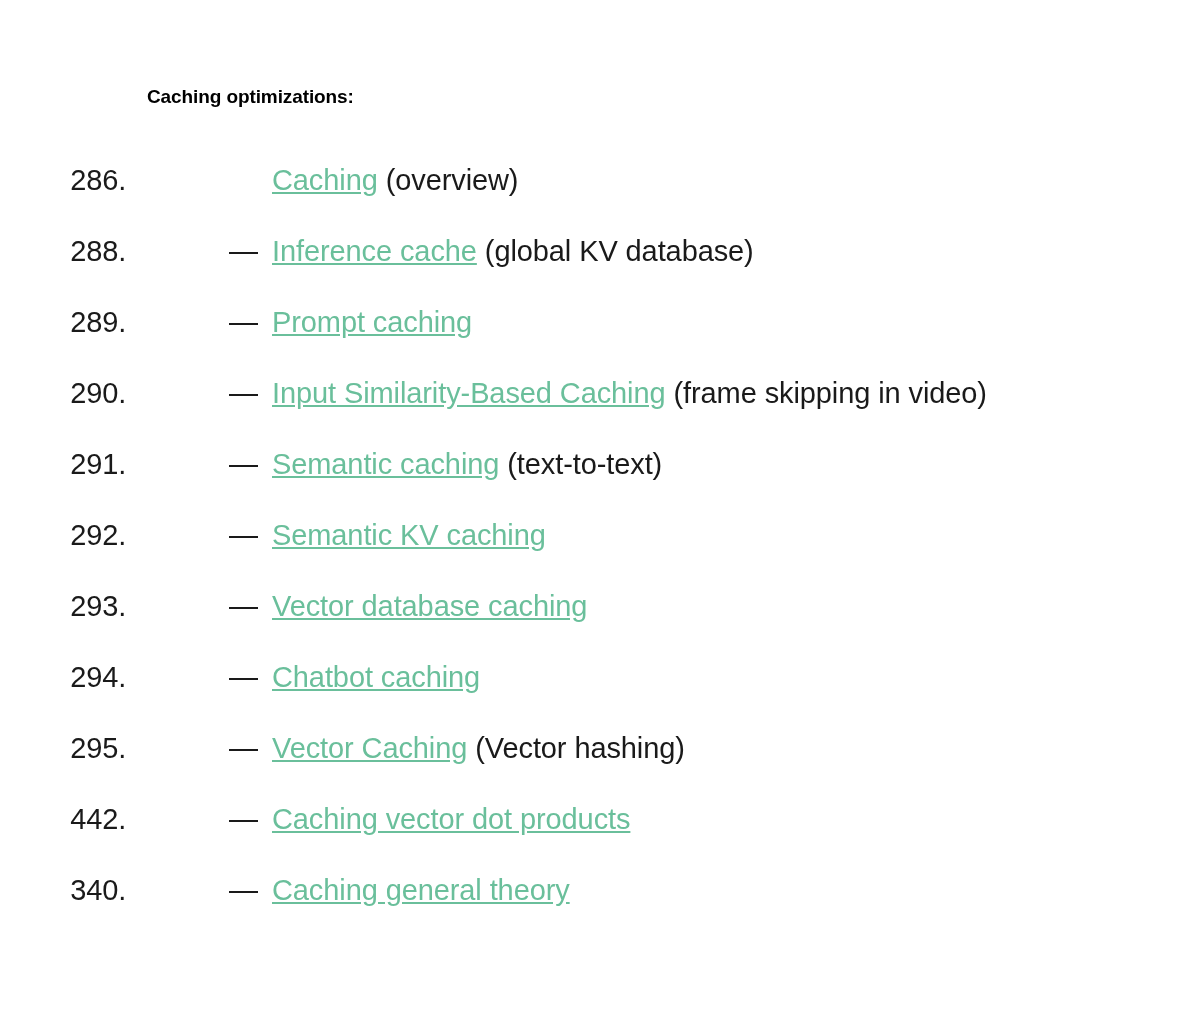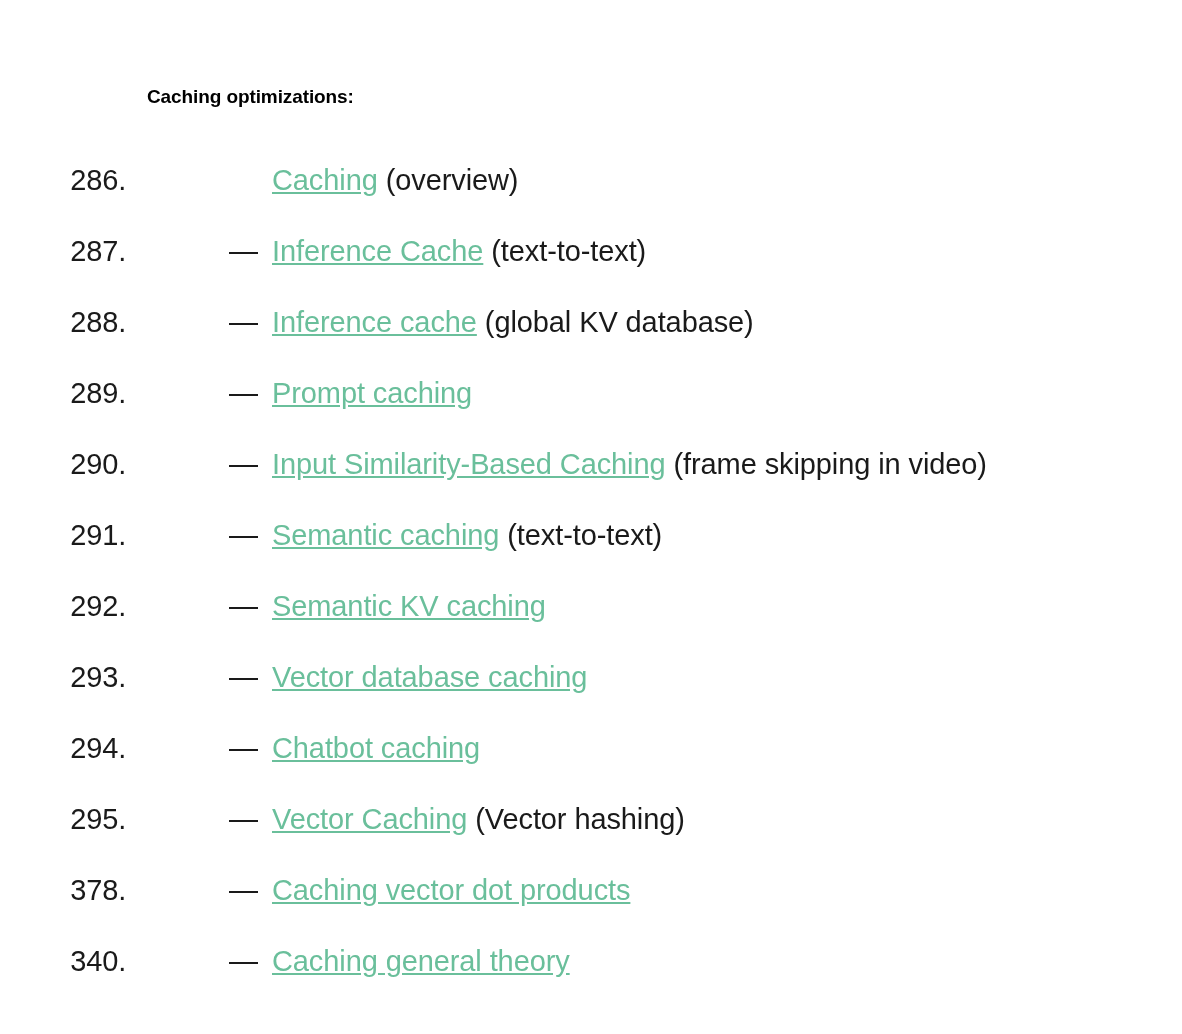--- a/index.html
+++ b/index.html
@@ -116,24 +116,20 @@
   </div>
 
   <div class="section-heading">Caching optimizations:</div>
 
   <div class="list" id="list">
       <div class="row">
         <span class="row-num">286.</span>
         <span class="row-body"><span class="dash"></span><a class="link" href="#">Caching</a><span class="suffix">(overview)</span></span>
       </div>
       <div class="row">
-        <span class="row-num">287.</span>
-        <span class="row-body"><span class="dash">—</span><a class="link" href="#">Inference Cache</a><span class="suffix">(text-to-text)</span></span>
-      </div>
-      <div class="row">
         <span class="row-num">288.</span>
         <span class="row-body"><span class="dash">—</span><a class="link" href="#">Inference cache</a><span class="suffix">(global KV database)</span></span>
       </div>
       <div class="row">
         <span class="row-num">289.</span>
         <span class="row-body"><span class="dash">—</span><a class="link" href="#">Prompt caching</a><span class="suffix"></span></span>
       </div>
       <div class="row">
         <span class="row-num">290.</span>
         <span class="row-body"><span class="dash">—</span><a class="link" href="#">Input Similarity-Based Caching</a><span class="suffix">(frame skipping in video)</span></span>
@@ -152,21 +148,21 @@
       </div>
       <div class="row">
         <span class="row-num">294.</span>
         <span class="row-body"><span class="dash">—</span><a class="link" href="#">Chatbot caching</a><span class="suffix"></span></span>
       </div>
       <div class="row">
         <span class="row-num">295.</span>
         <span class="row-body"><span class="dash">—</span><a class="link" href="#">Vector Caching</a><span class="suffix">(Vector hashing)</span></span>
       </div>
       <div class="row">
-        <span class="row-num">378.</span>
+        <span class="row-num">442.</span>
         <span class="row-body"><span class="dash">—</span><a class="link" href="#">Caching vector dot products</a><span class="suffix"></span></span>
       </div>
       <div class="row">
         <span class="row-num">340.</span>
         <span class="row-body"><span class="dash">—</span><a class="link" href="#">Caching general theory</a><span class="suffix"></span></span>
       </div>
     </div>
 
 </div>
 

